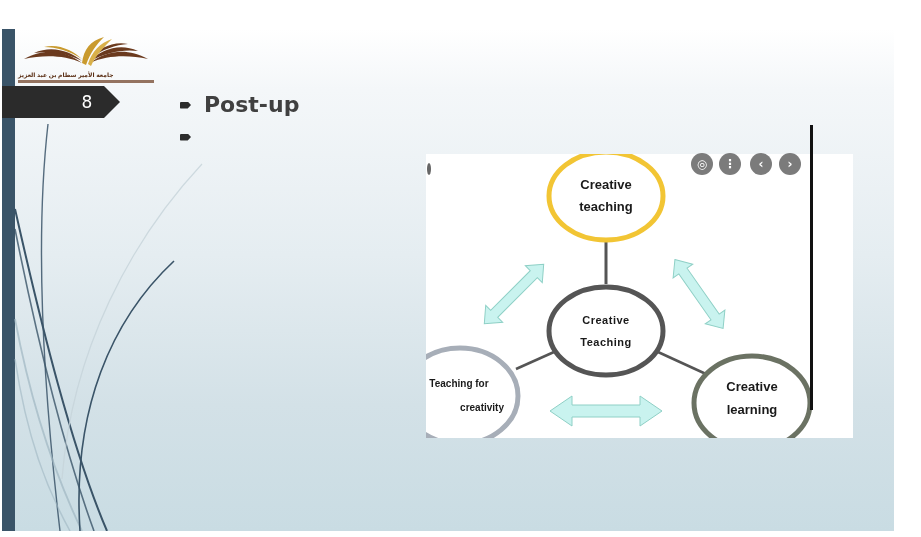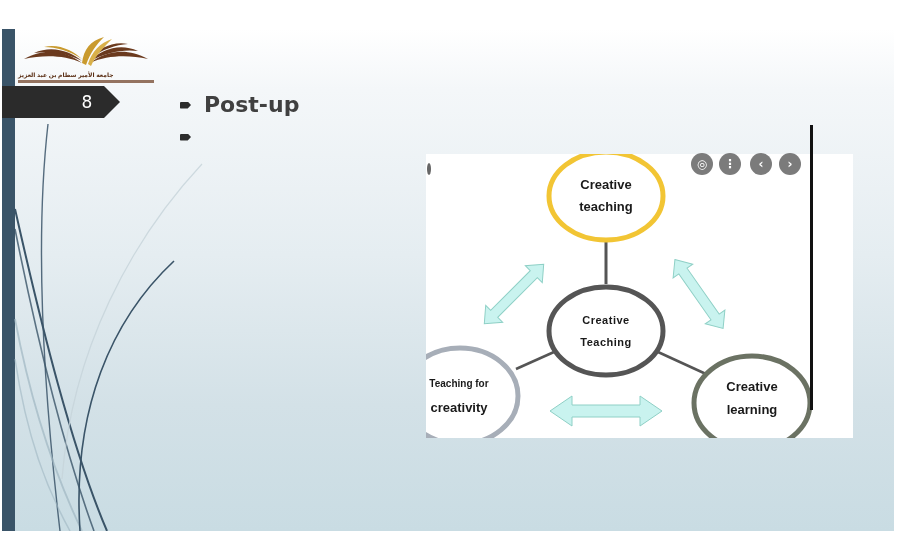--- a/index.html
+++ b/index.html
@@ -129,21 +129,21 @@
     <div class="node-label" style="left:123px; top:20px; width:114px; font-size:13px; line-height:22px;">
       <div>Creative</div>
       <div>teaching</div>
     </div>
     <div class="node-label" style="left:123px; top:155px; width:114px; font-size:11px; line-height:22px; letter-spacing:0.5px;">
       <div>Creative</div>
       <div>Teaching</div>
     </div>
     <div class="node-label" style="left:-12px; top:218px; width:90px; font-size:11px; line-height:24px;">
       <div style="font-size:10px;">Teaching for</div>
-      <div style="font-size:13px;">creativity</div>
+      <div style="font-size:10px;text-align:right;">creativity</div>
     </div>
     <div class="node-label" style="left:280px; top:221px; width:92px; font-size:13px; line-height:23px;">
       <div>Creative</div>
       <div>learning</div>
     </div>
   </div>
 </div>
 
 <div class="frame-rule"></div>
 

